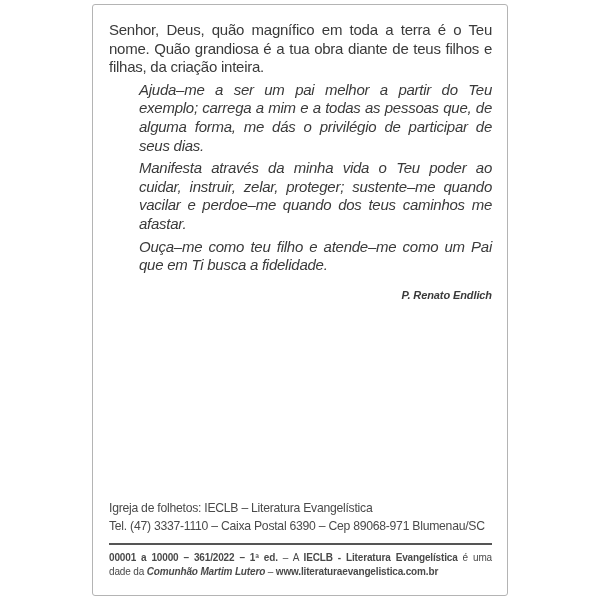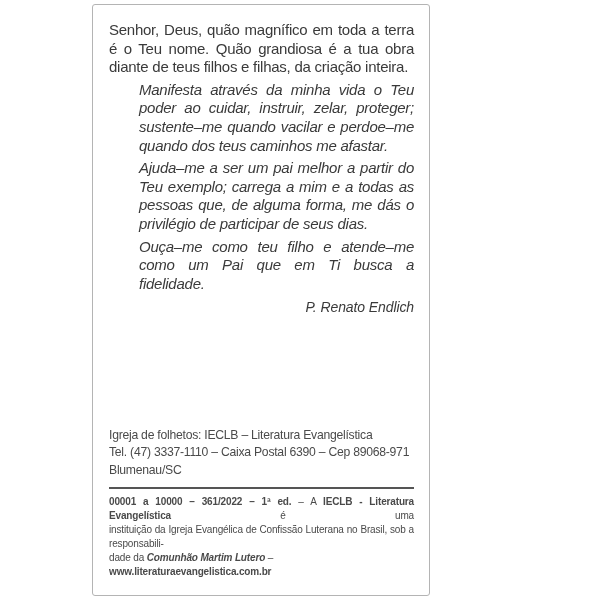--- a/index.html
+++ b/index.html
@@ -13,47 +13,48 @@
   html, body { width: 600px; height: 600px; }
   body {
     background: var(--page-background);
     font-family: "Liberation Sans", sans-serif;
     position: relative;
     overflow: hidden;
   }
   .sheet {
     position: absolute;
     left: 92px; top: 4px;
-    width: 338px; height: 592px;
+    width: 416px; height: 592px;
     background: var(--page-background);
     border: 1.5px solid var(--border);
     border-radius: 3px;
     padding: 16px 15px 16px 16px;
     display: flex;
     flex-direction: column;
   }
   .para {
     font-size: 15px;
     line-height: 18.6px;
     letter-spacing: -0.25px;
     text-align: justify;
     color: var(--body-text);
     margin-bottom: 4px;
   }
   .prayer {
     margin-left: 30px;
     font-style: italic;
   }
   .signature {
-    font-size: 14px;
+    font-size: 11px;
     font-style: italic;
     text-align: right;
     color: var(--body-text);
-    margin-top: 2px;
+    margin-top: 10px;
     letter-spacing: -0.1px;
+    font-weight: bold;
   }
   .footer { margin-top: auto; }
   .contact-line {
     font-size: 12.2px;
     line-height: 17.5px;
     letter-spacing: -0.25px;
     color: var(--footer-text);
   }
   .rule {
     height: 2px;
@@ -76,38 +77,37 @@
 </style>
 </head>
 <body>
 
 <div class="sheet">
 
   <p class="para">Senhor, Deus, quão magnífico em toda a terra é o Teu nome. Quão grandiosa é a tua obra diante de teus filhos e filhas, da criação inteira.</p>
 
 
 
+  <p class="para prayer">Ajuda–me a ser um pai melhor a partir do Teu exemplo; carrega a mim e a todas as pessoas que, de alguma forma, me dás o privilégio de participar de seus dias.</p>
+
   <p class="para prayer">Manifesta através da minha vida o Teu poder ao cuidar, instruir, zelar, proteger; sustente–me quando vacilar e perdoe–me quando dos teus caminhos me afastar.</p>
-
-  <p class="para prayer">Ajuda–me a ser um pai melhor a partir do Teu exemplo; carrega a mim e a todas as pessoas que, de alguma forma, me dás o privilégio de participar de seus dias.</p>
 
   <p class="para prayer">Ouça–me como teu filho e atende–me como um Pai que em Ti busca a fidelidade.</p>
 
 
   <p class="signature">P. Renato Endlich</p>
 
   <div class="footer">
 
     <div class="contact">
       <div class="contact-line">Igreja de folhetos: IECLB – Literatura Evangelística</div>
       <div class="contact-line">Tel. (47) 3337-1110 – Caixa Postal 6390 – Cep 89068-971 Blumenau/SC</div>
     </div>
 
     <div class="rule"></div>
 
     <div class="imprint">
       <div class="imprint-line just"><span class="seg-bold">00001 a 10000 – 361/2022 – 1ª ed.</span><span> – A </span><span class="seg-bold">IECLB - Literatura Evangelística</span><span> é uma</span></div>
-      <div class="imprint-line just"><span>instituição da Igreja Evangélica de Confissão Luterana no Brasil, sob a responsabili-</span></div>
       <div class="imprint-line"><span>dade da </span><span class="seg-bold-italic">Comunhão Martim Lutero</span><span> – </span><span class="seg-bold">www.literaturaevangelistica.com.br</span></div>
     </div>
 
   </div>
 </div>
 
 </body></html>

